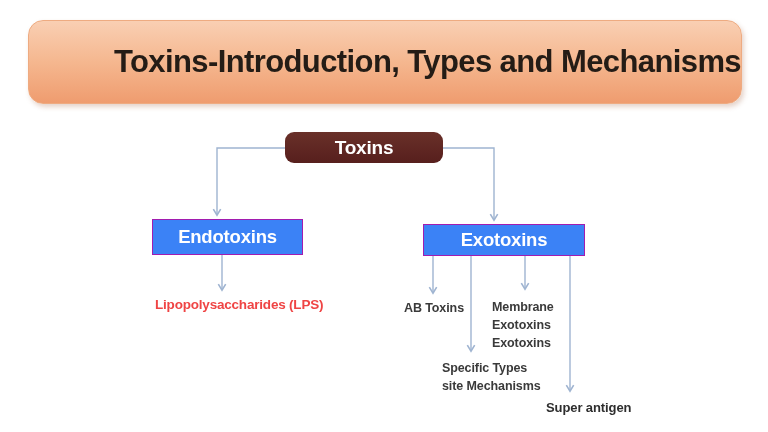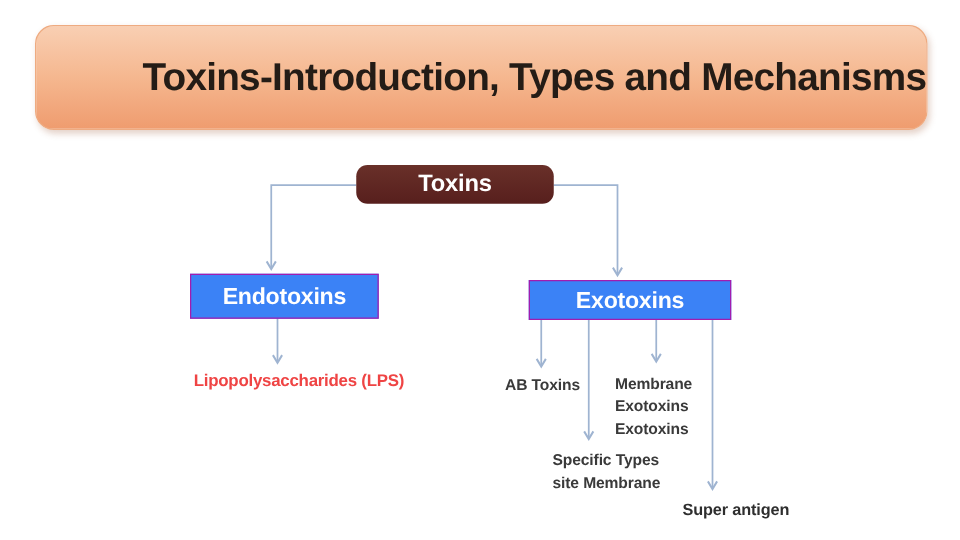--- a/index.html
+++ b/index.html
@@ -79,21 +79,21 @@
   <div class="node node-branch node-exo">
     <span>Exotoxins</span>
   </div>
 
   <div class="leaf leaf-lps">Lipopolysaccharides (LPS)</div>
 
   <div class="leaf leaf-ab">AB Toxins</div>
 
   <div class="leaf leaf-specific">
     <div>Specific Types</div>
-    <div>site Membrane</div>
+    <div>site Mechanisms</div>
   </div>
 
   <div class="leaf leaf-membrane">
     <div>Membrane</div>
     <div>Exotoxins</div>
     <div>Exotoxins</div>
   </div>
 
   <div class="leaf leaf-super">Super antigen</div>
 

